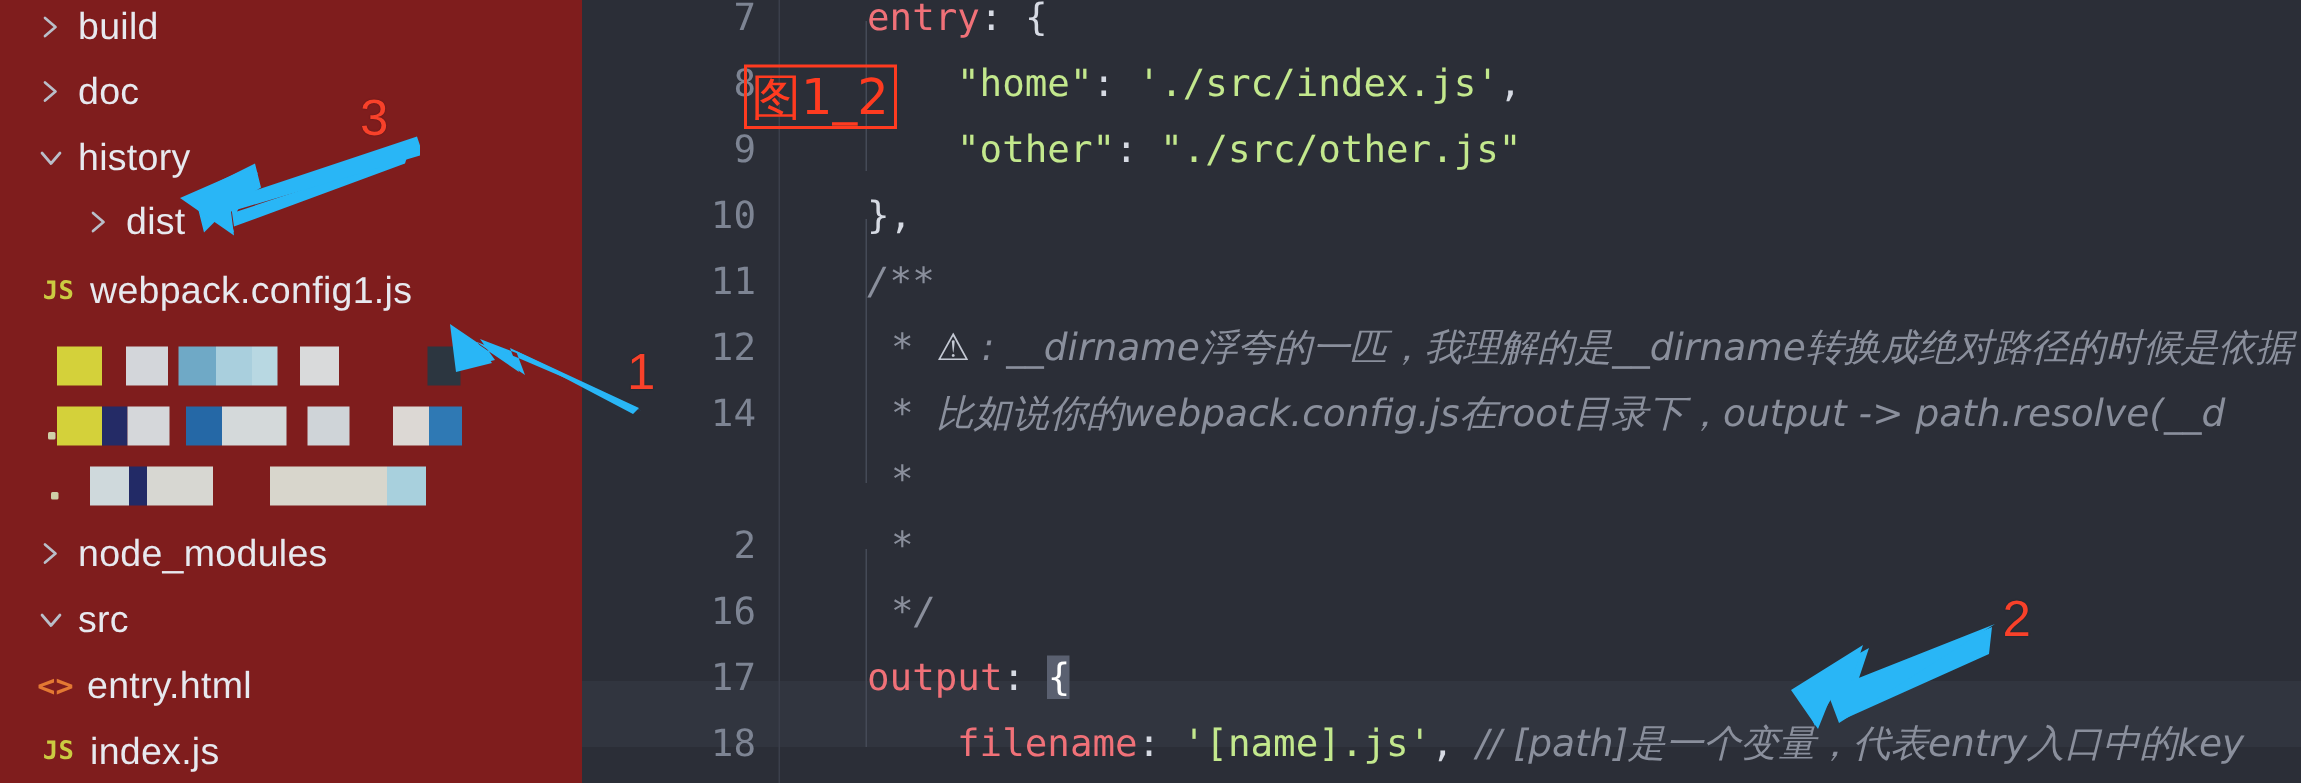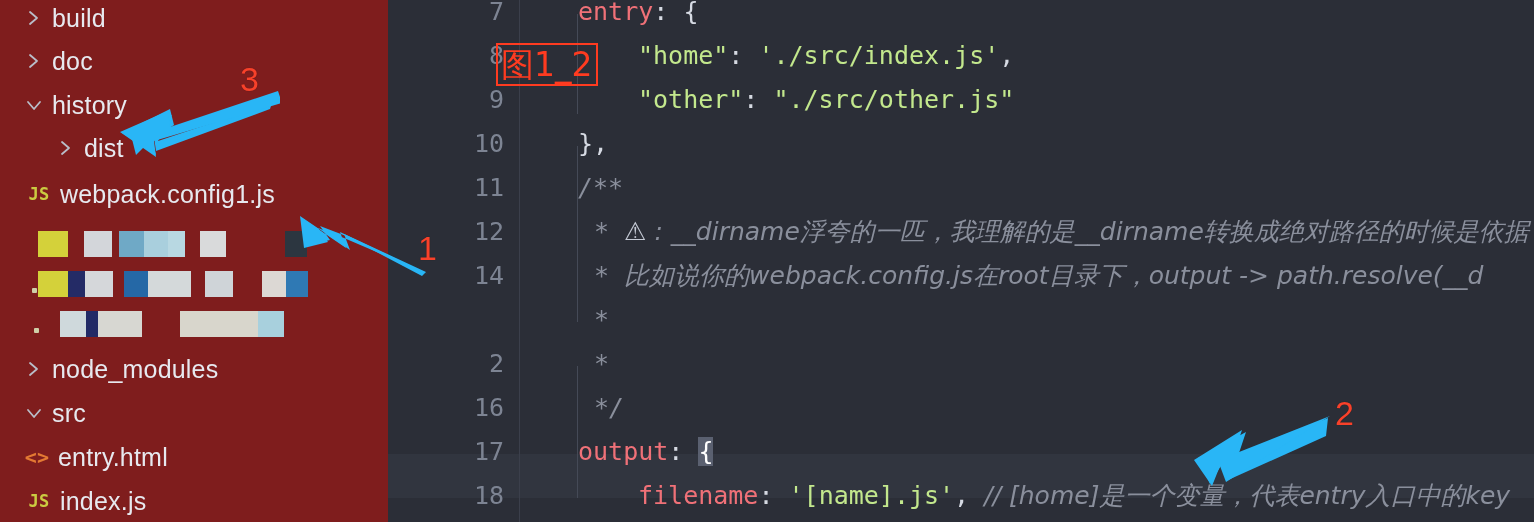--- a/index.html
+++ b/index.html
@@ -238,21 +238,21 @@
     <div class="codeline" style="top:254px;"><span style="padding-left:74px"></span><span class="t-cmt-blk">* </span><span class="t-cmt-blk cjk">比如说你的webpack.config.js在root目录下，output -&gt; path.resolve(__d</span></div>
 
     <div class="codeline" style="top:298px;"><span style="padding-left:74px"></span><span class="t-cmt-blk">*</span></div>
 
     <div class="codeline" style="top:342px;"><span style="padding-left:74px"></span><span class="t-cmt-blk">*</span></div>
 
     <div class="codeline" style="top:386px;"><span style="padding-left:74px"></span><span class="t-cmt-blk">*/</span></div>
 
     <div class="codeline" style="top:430px;"><span style="padding-left:58px"></span><span class="t-key">output</span><span class="t-punc">: </span><span class="t-brace-hl">{</span></div>
 
-    <div class="codeline" style="top:474px;"><span style="padding-left:118px"></span><span class="t-key">filename</span><span class="t-punc">: </span><span class="t-str">'[name].js'</span><span class="t-punc">, </span><span class="t-cmt cjk">// [home]是一个变量，代表entry入口中的key</span></div>
+    <div class="codeline" style="top:474px;"><span style="padding-left:118px"></span><span class="t-key">filename</span><span class="t-punc">: </span><span class="t-str">'[name].js'</span><span class="t-punc">, </span><span class="t-cmt cjk">// [path]是一个变量，代表entry入口中的key</span></div>
 
     <div class="codeline" style="top:518px;"></div>
 
   </div>
 
   <div class="annot-box" style="left:496px;top:48px;"><span class="boxed">图1_2</span></div>
 
   <svg class="arrow" style="left:110px;top:85px;" width="170" height="90" viewBox="0 0 170 90">
     <polygon points="165,8 150,22 48,56 62,30 20,46 26,70 44,52 46,66 160,24" fill="#29b6f6"></polygon>
     <polygon points="60,24 12,48 46,70 42,54 64,40" fill="#29b6f6"></polygon>

